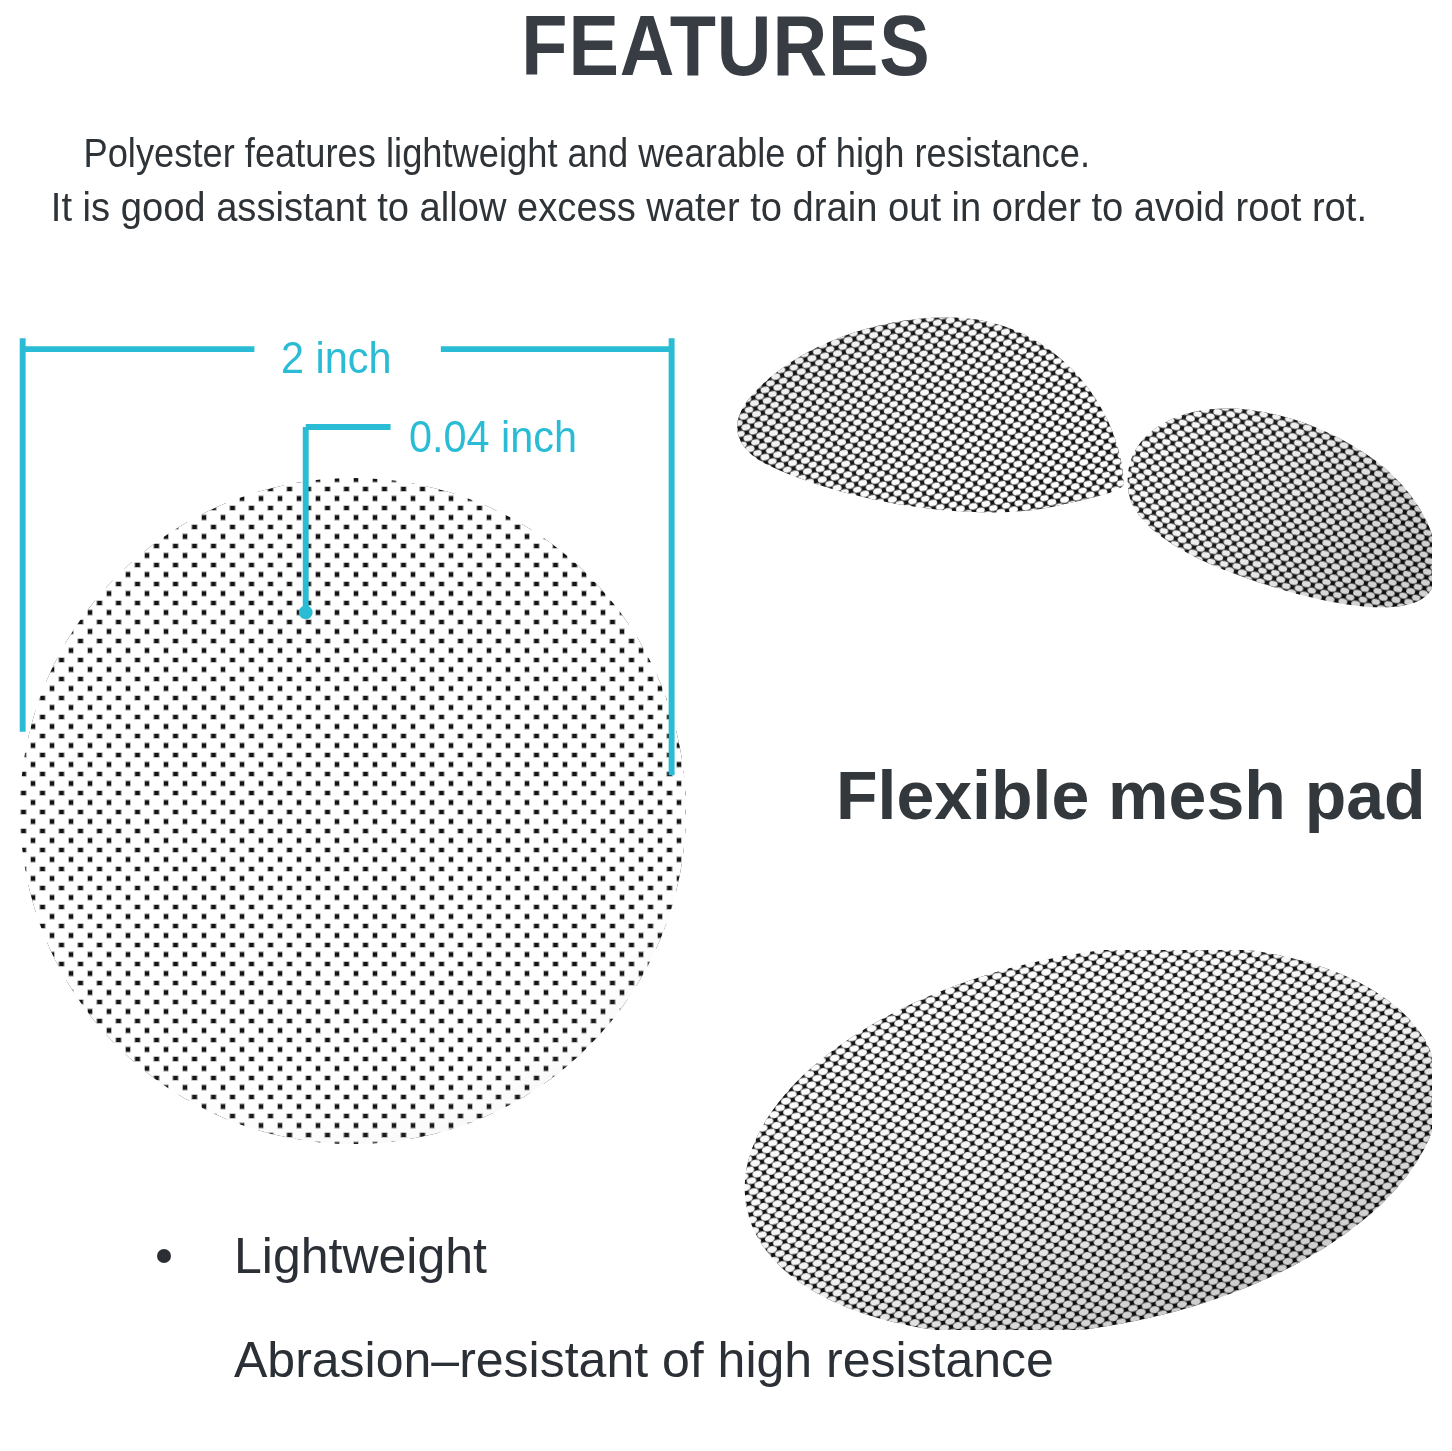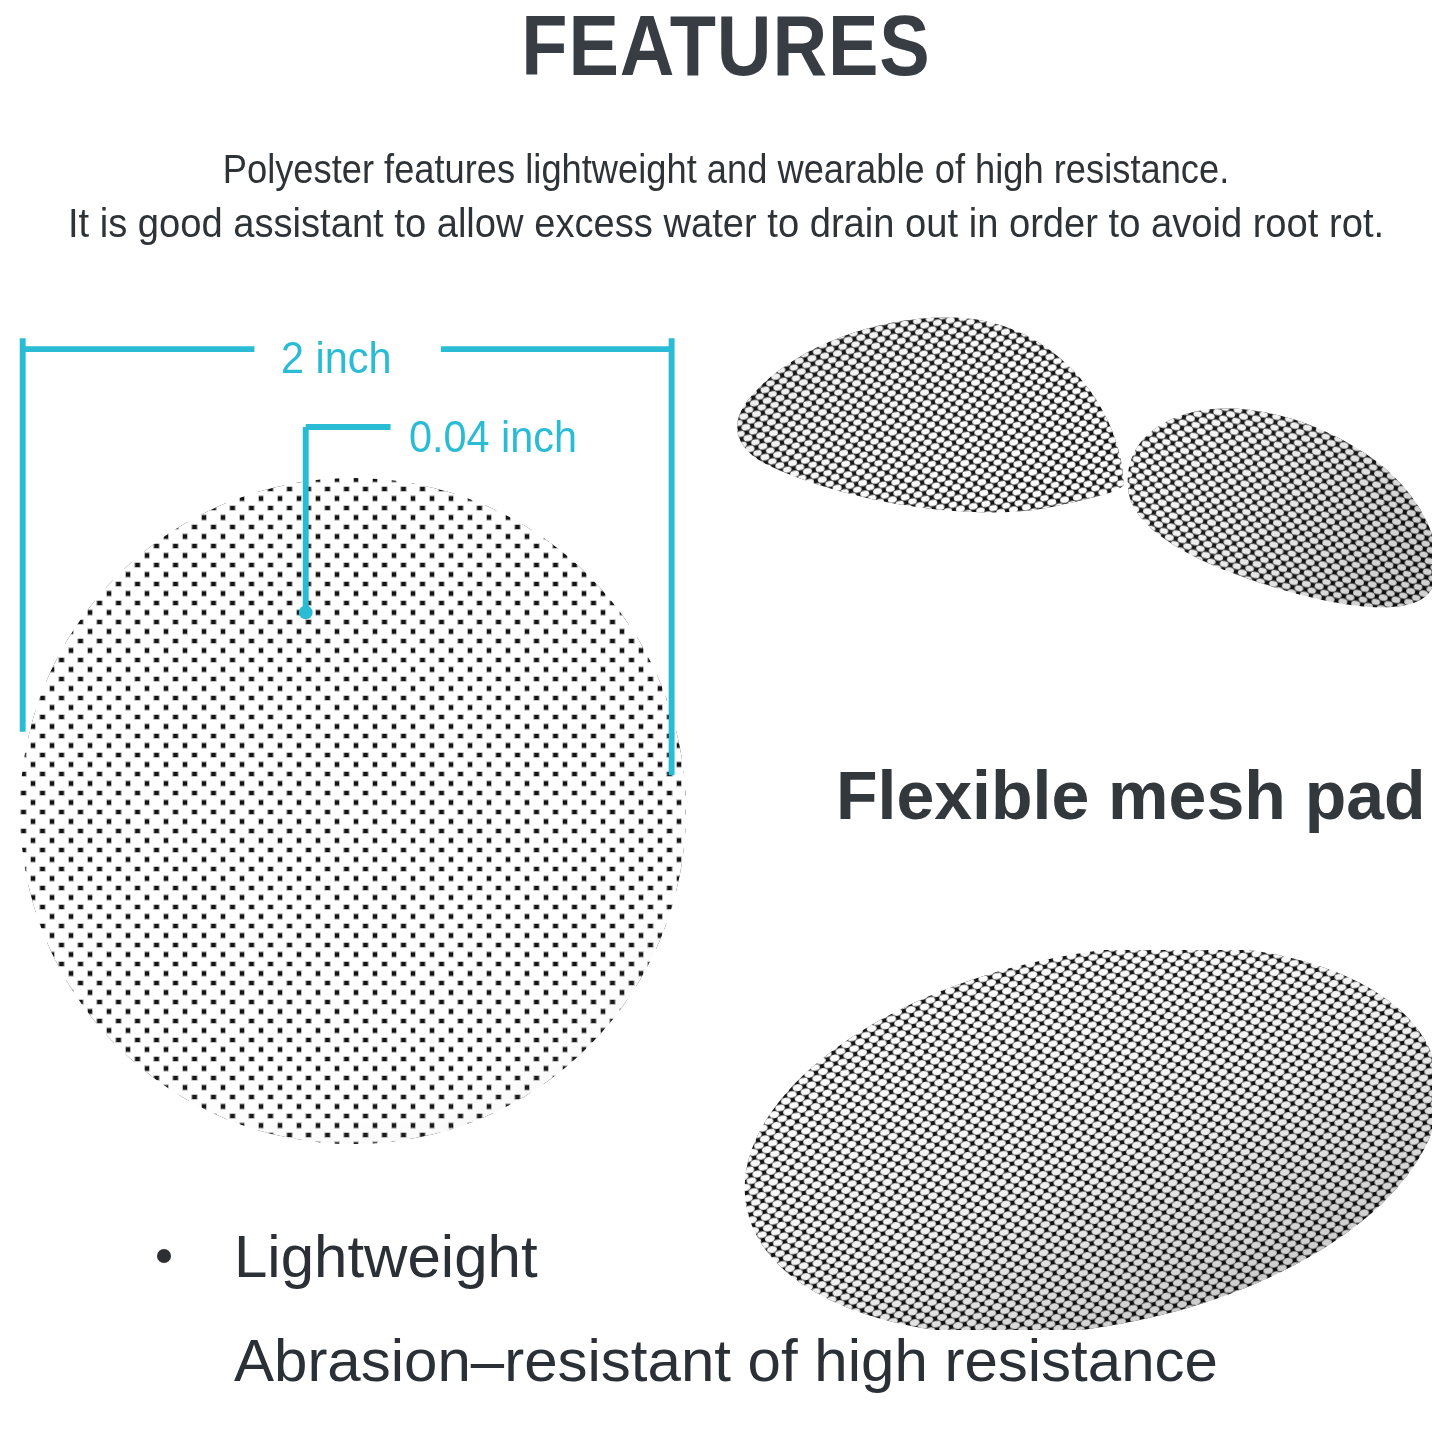--- a/index.html
+++ b/index.html
@@ -33,26 +33,24 @@
     transform: scaleX(0.88);
     transform-origin: 50% 0;
     white-space: nowrap;
   }
 
   #subtitle {
     position: absolute;
     top: 126px;
     left: 0;
     width: 1452px;
-    text-align: center;
     color: #2e3338;
     font-size: 41px;
     line-height: 54px;
     font-family: "Liberation Sans", sans-serif;
-    margin-top: 16px;
   }
   #subtitle .sub-line {
     display: block;
     transform: scaleX(0.885);
     white-space: nowrap;
   }
   #subtitle .sub-line.wide {
     transform: scaleX(0.93);
   }
 
@@ -121,21 +119,21 @@
     position: absolute;
     left: 7px;
     top: 50%;
     margin-top: -7px;
     width: 14px;
     height: 14px;
     border-radius: 50%;
     background: #2b2f34;
   }
   #feature-list li .feature-text {
-    font-size: 60px;
+    font-size: 50px;
     color: #2b3036;
     font-family: "Liberation Sans", sans-serif;
     white-space: nowrap;
   }
 </style>
 </head>
 <body>
 
 <div id="page">
 

